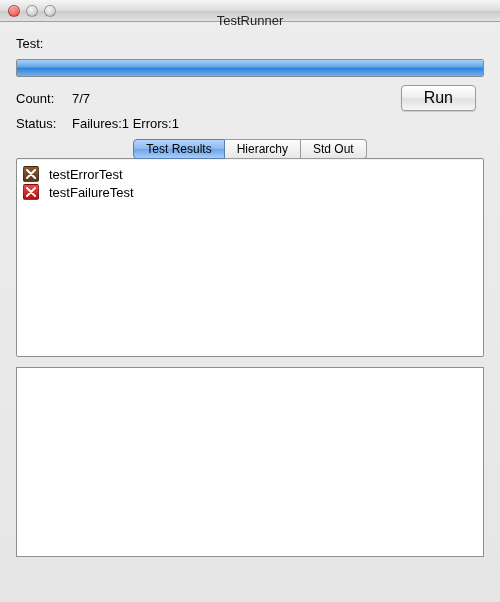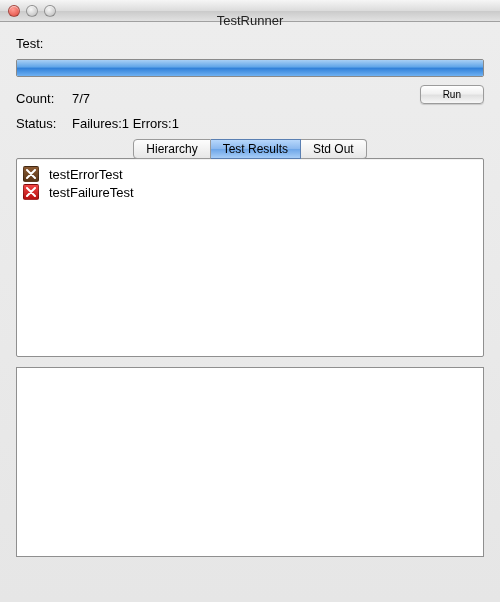--- a/index.html
+++ b/index.html
@@ -77,23 +77,23 @@
     .count-row {
       display: flex;
       align-items: center;
       justify-content: flex-start;
       position: relative;
       margin-bottom: 10px;
     }
     .count-row .label { width: 56px; }
     .run-btn {
       position: absolute;
-      right: 0; top: -6px;
+      right: 8px; top: -6px;
       padding: 3px 22px;
-      font-size: 10px;
+      font-size: 16px;
       border-radius: 4px;
       border: 1px solid #9b9b9b;
       background: linear-gradient(to bottom, #ffffff 0%, #f0f0f0 45%, #e0e0e0 55%, #f7f7f7 100%);
       box-shadow: 0 1px 1px rgba(0,0,0,0.15);
       cursor: default;
     }
     .status-row { }
     .status-row .label { width: 56px; }
     .tabs {
       display: flex;
@@ -183,22 +183,22 @@
     <div>7/7</div>
     <button class="run-btn">Run</button>
   </div>
 
   <div class="row status-row">
     <div class="label">Status:</div>
     <div>Failures:1 Errors:1</div>
   </div>
 
   <div class="tabs">
+      <div class="tab selected">Test Results</div>
       <div class="tab">Hierarchy</div>
-      <div class="tab selected">Test Results</div>
       <div class="tab">Std Out</div>
     </div>
 
   <div class="pane">
       <div class="list-item">
         <div class="result-icon icon-error">
           <svg viewBox="0 0 10 10">
             <path d="M1 1 L9 9 M9 1 L1 9" stroke="#fff" stroke-width="2" stroke-linecap="round" fill="none"></path>
           </svg>
         </div>

